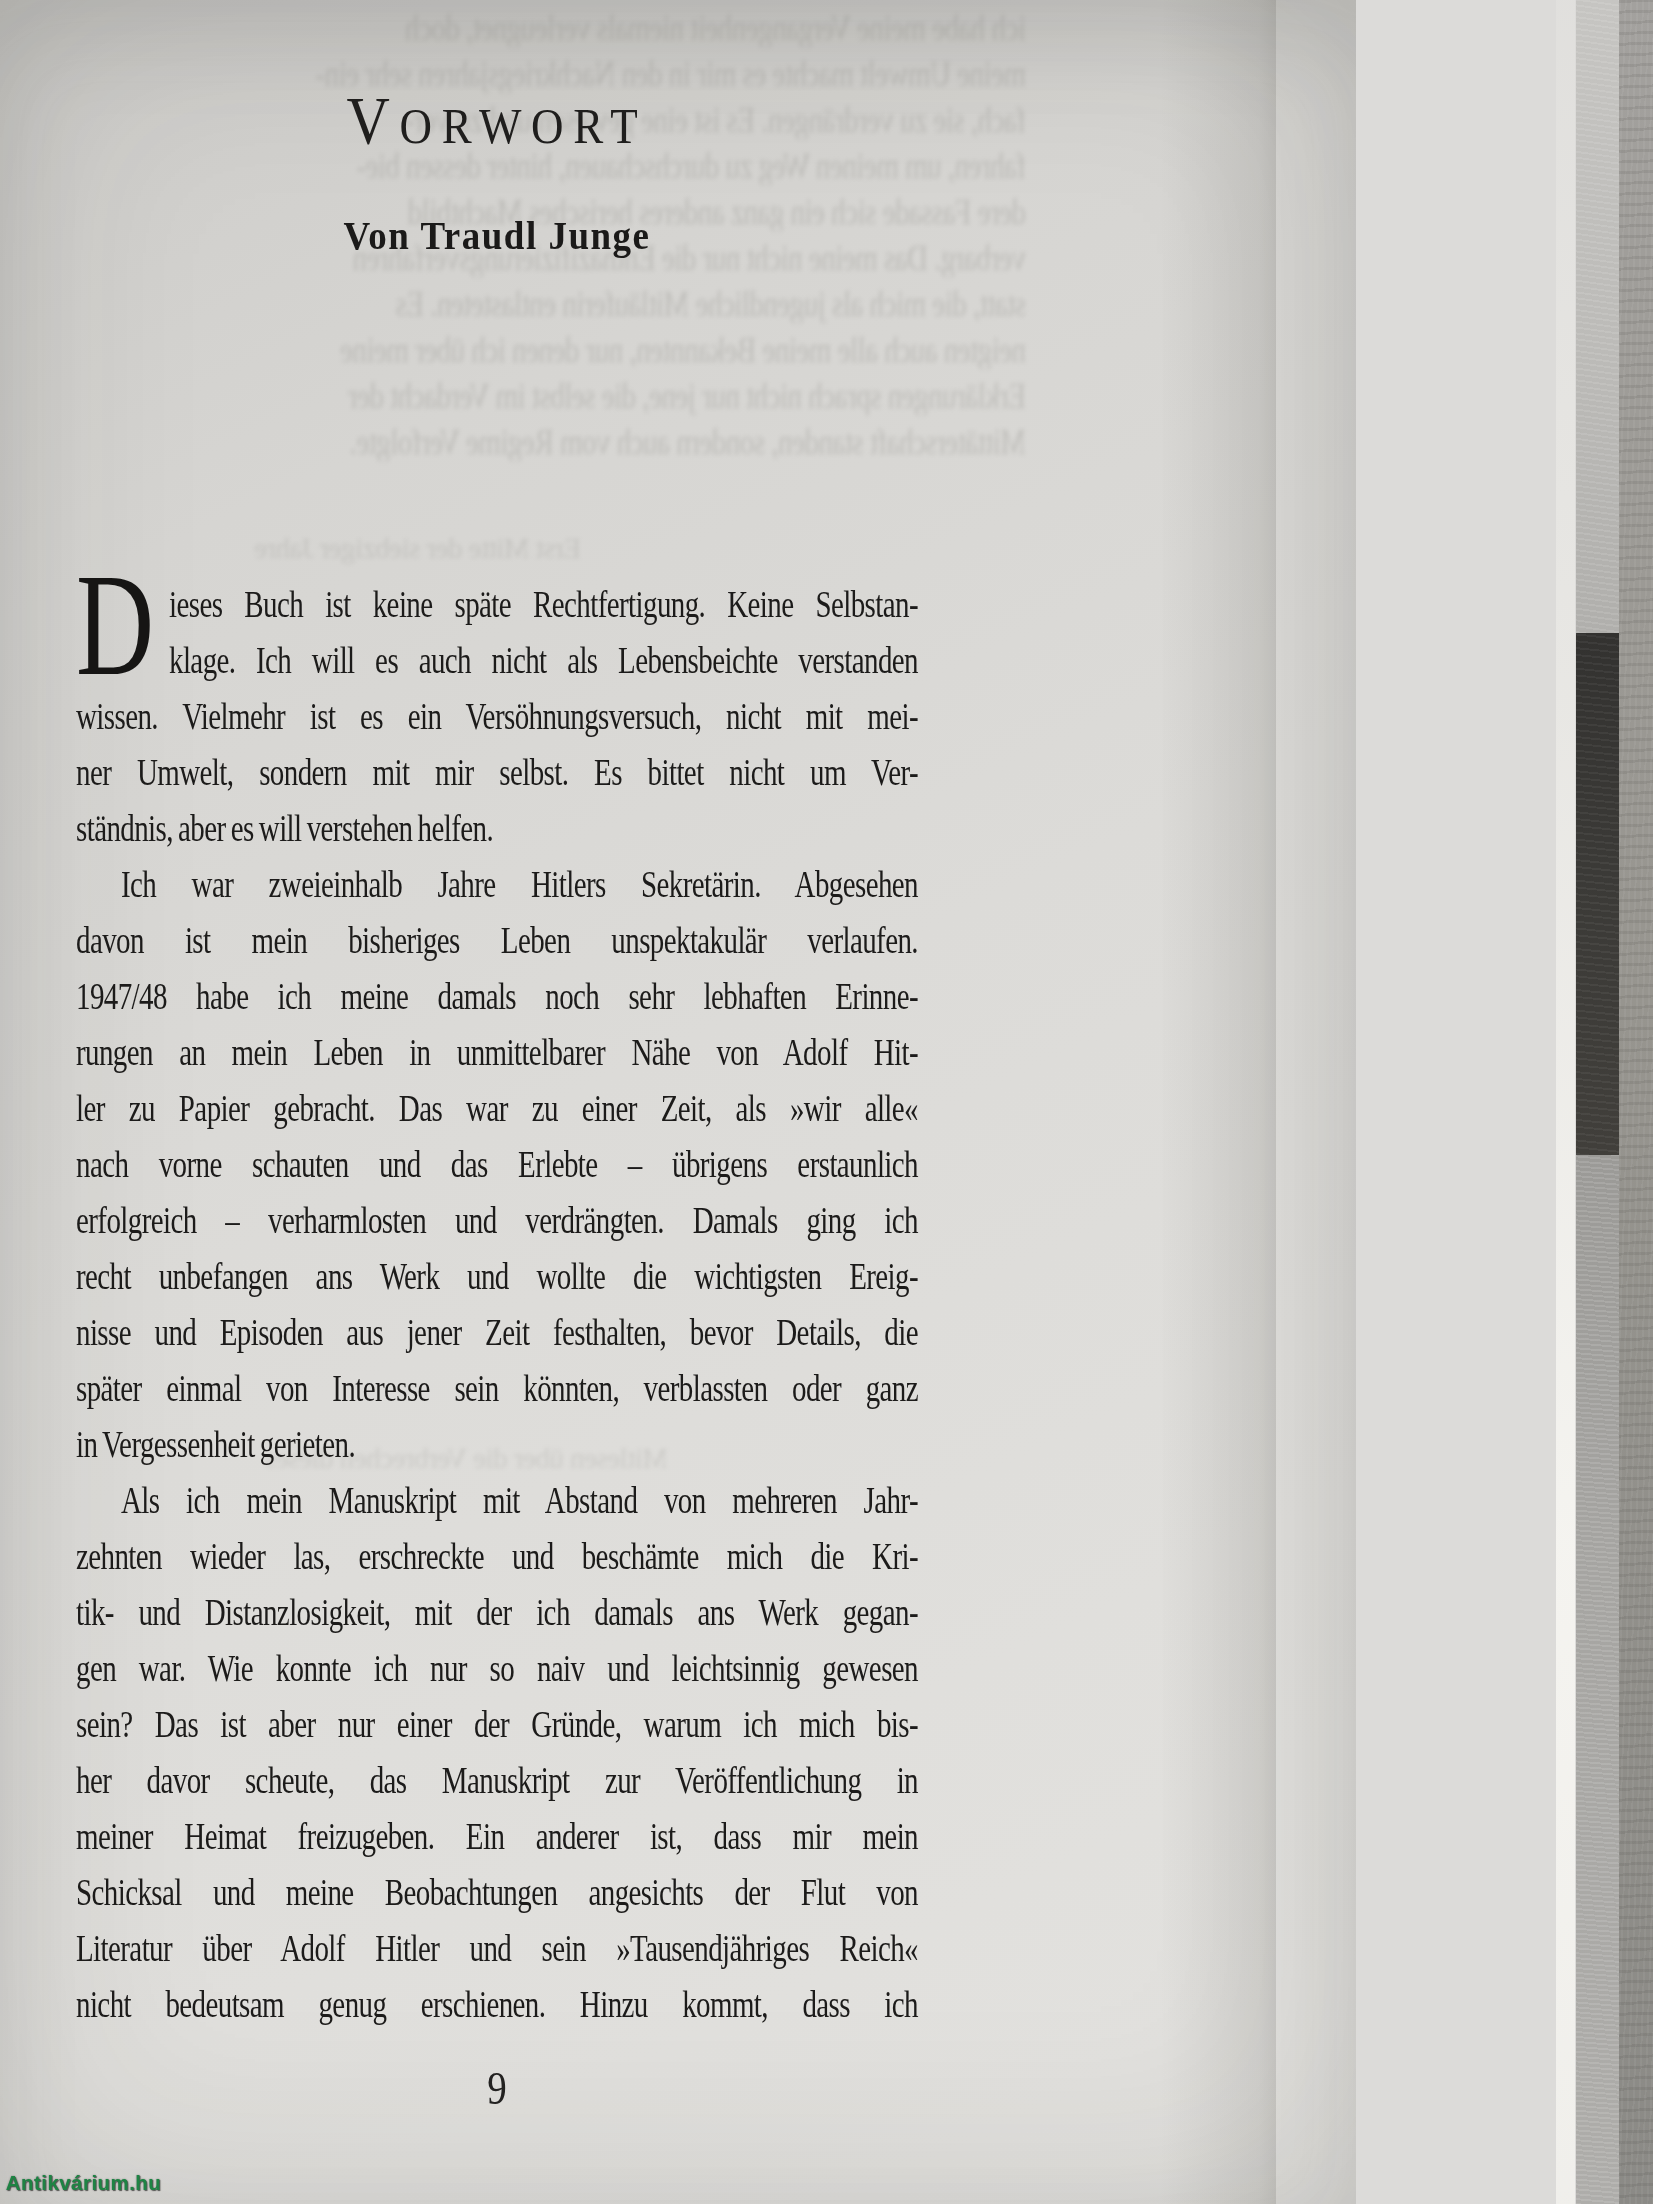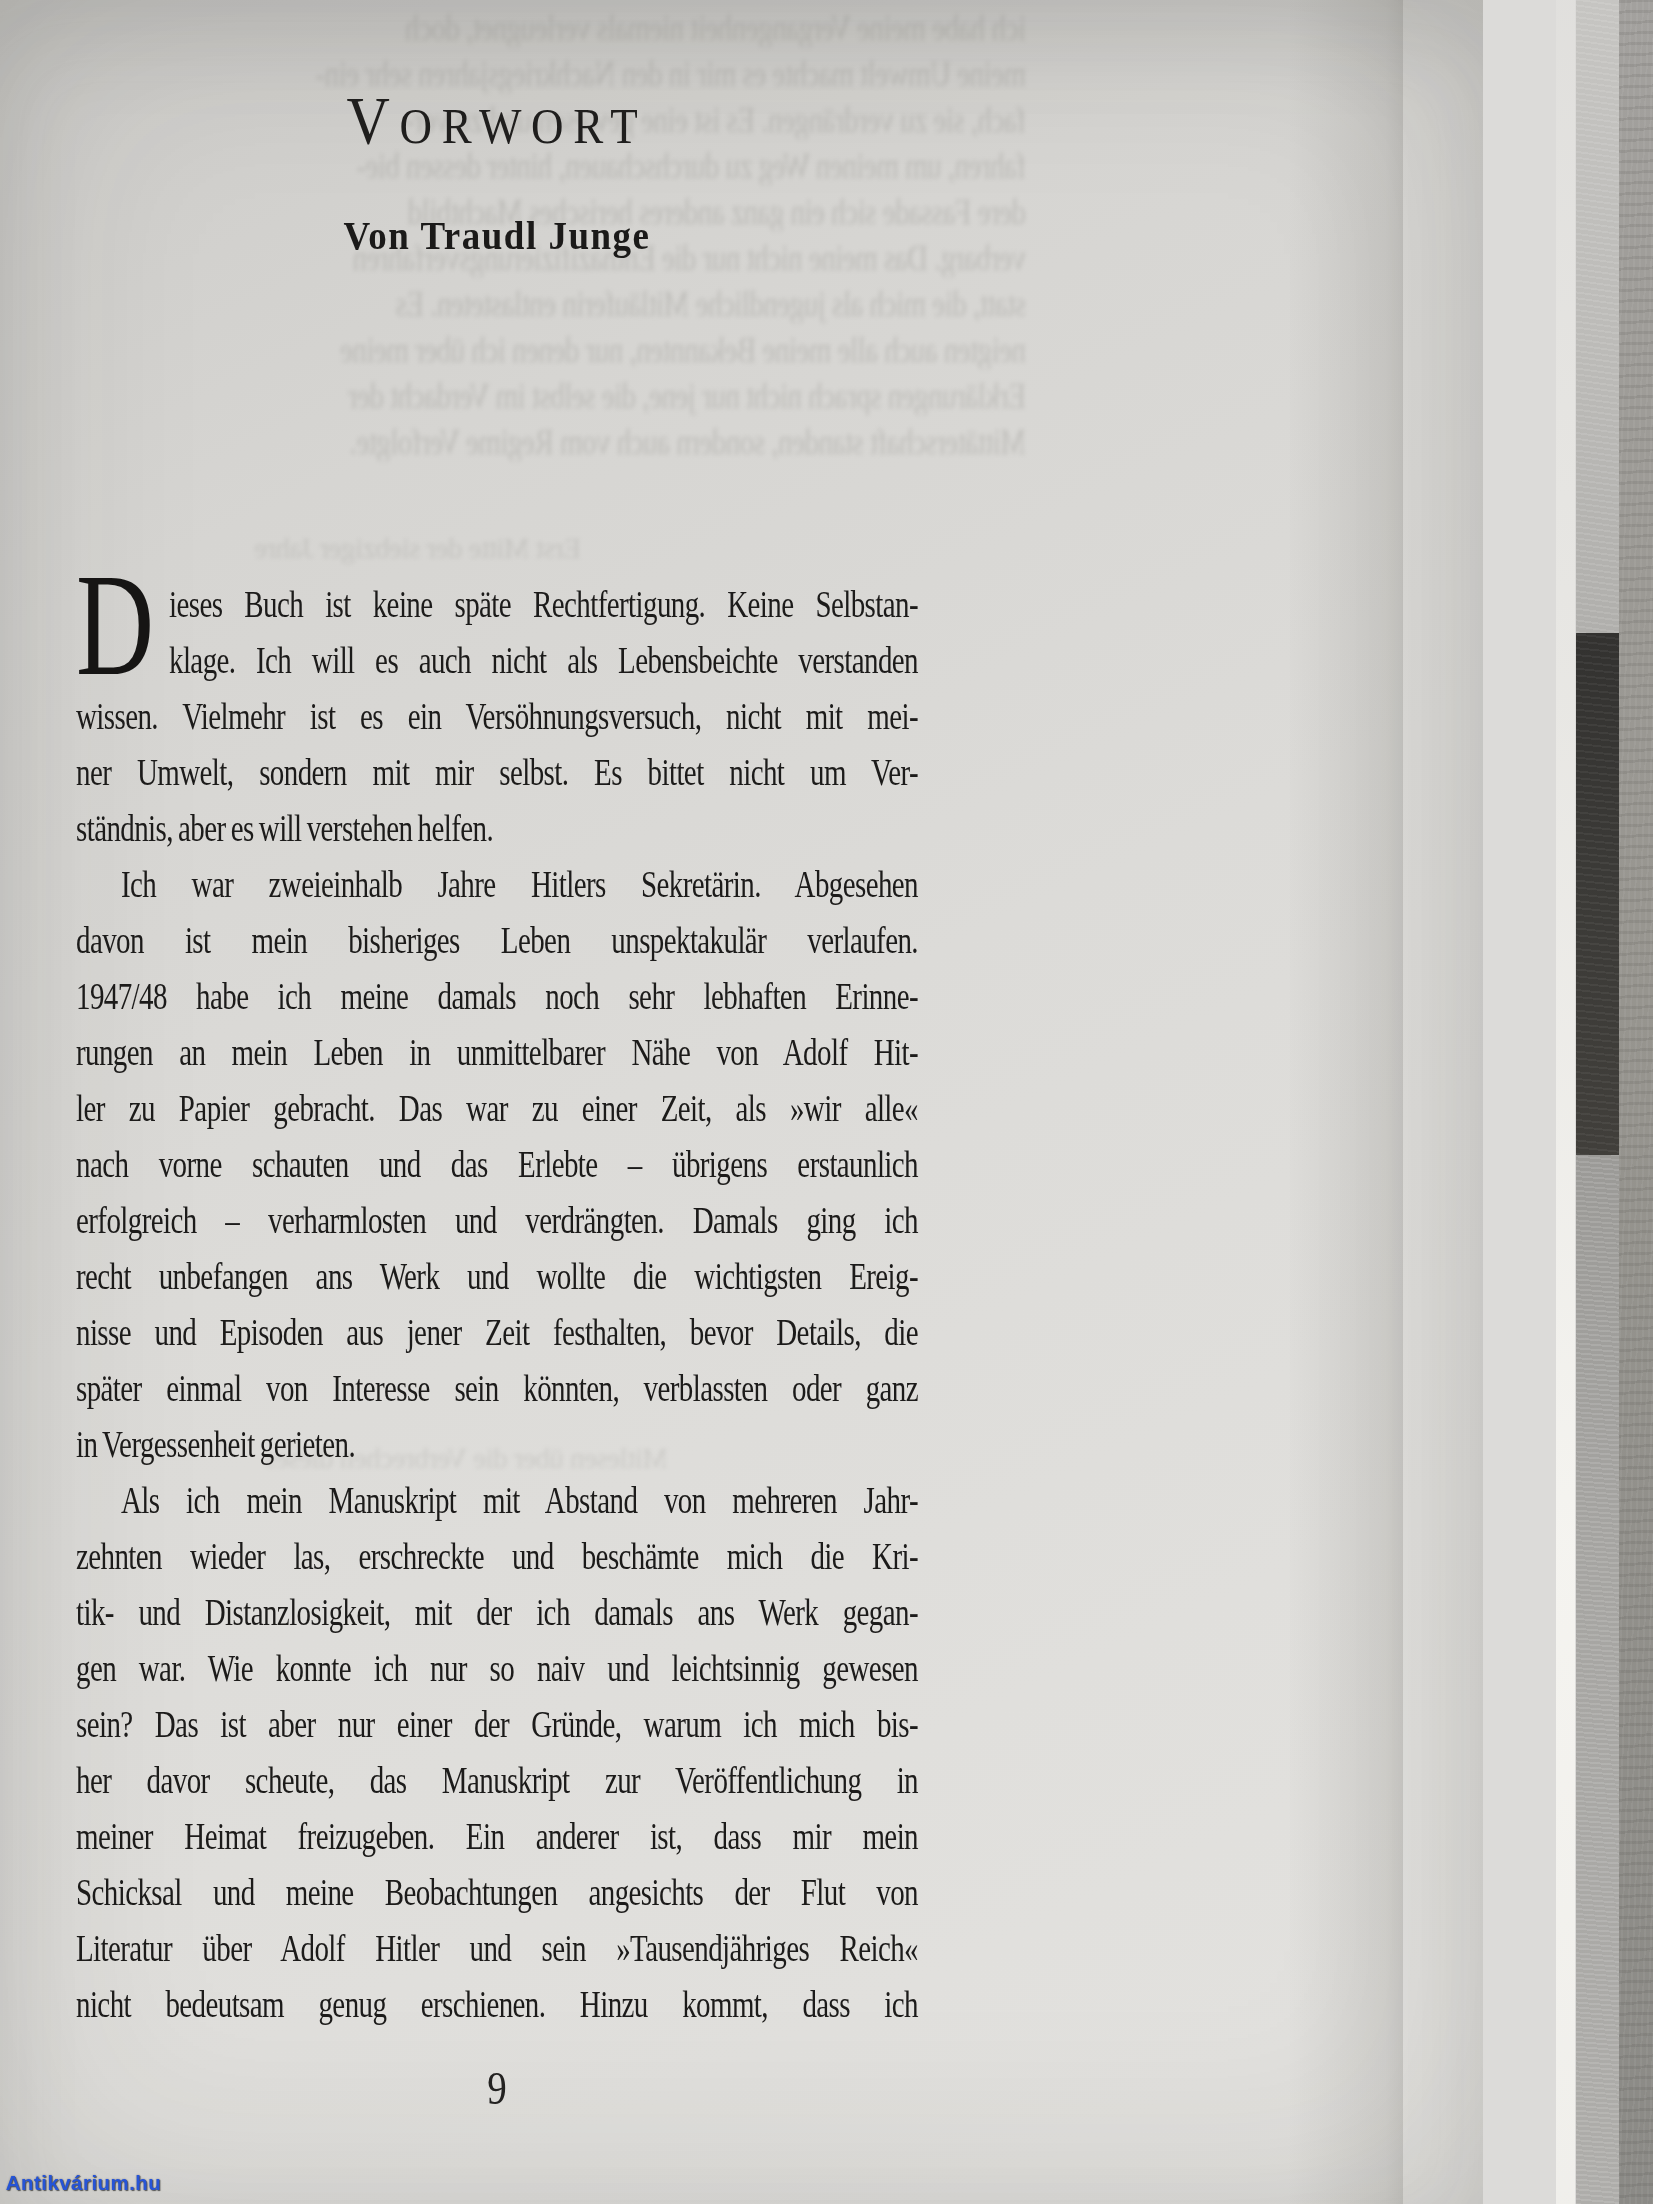--- a/index.html
+++ b/index.html
@@ -3,21 +3,21 @@
 <meta charset="utf-8">
 <style>
   html,body{margin:0;padding:0;}
   body{
     width:1654px;height:2205px;position:relative;overflow:hidden;
     background:#dcdbd9;
     font-family:"Liberation Serif", serif;
   }
   
   .page{
-    position:absolute;left:0;top:0;width:1483px;height:2205px;
+    position:absolute;left:0;top:0;width:1356px;height:2205px;
     background:linear-gradient(155deg,#cdccc9 0%,#d6d5d2 22%,#dcdbd8 48%,#e0dfdc 75%,#e3e2df 100%);
   }
   .page .vignette{
     position:absolute;inset:0;
     box-shadow:inset 0 0 213px rgba(40,40,38,.14), inset 0 39px 87px rgba(60,60,56,.10);
     pointer-events:none;
   }
   .page .right-shade{
     position:absolute;top:0;right:80px;width:116px;height:100%;
     background:linear-gradient(90deg,rgba(0,0,0,0) 0%,rgba(70,68,62,.10) 85%,rgba(70,68,62,.16) 100%);
@@ -95,21 +95,21 @@
     position:absolute;left:1619px;top:0;width:35px;height:2205px;
     background:
       repeating-linear-gradient(178deg,rgba(50,48,44,.10) 0 2.9px,rgba(0,0,0,0) 2.9px 10.7px),
       repeating-linear-gradient(92deg,rgba(255,255,255,.05) 0 1.9px,rgba(0,0,0,0) 1.9px 5.8px),
       linear-gradient(180deg,#a3a19e 0%,#97958f 45%,#8b8a86 100%);
   }
   
   .watermark{
     position:absolute;left:5.8px;top:2172px;
     font-family:"Liberation Sans", sans-serif;font-weight:bold;font-size:20.4px;
-    color:#1d4ed8;text-shadow:1px 1px 1px #4e4e4c,0 0 1.9px rgba(60,60,58,.55);
+    color:#15803d;text-shadow:1px 1px 1px #4e4e4c,0 0 1.9px rgba(60,60,58,.55);
     letter-spacing:0.5px;opacity:.95;
   }
 </style>
 </head>
 <body>
 
 <div class="page">
   <div class="vignette"></div>
   <div class="right-shade"></div>
 

